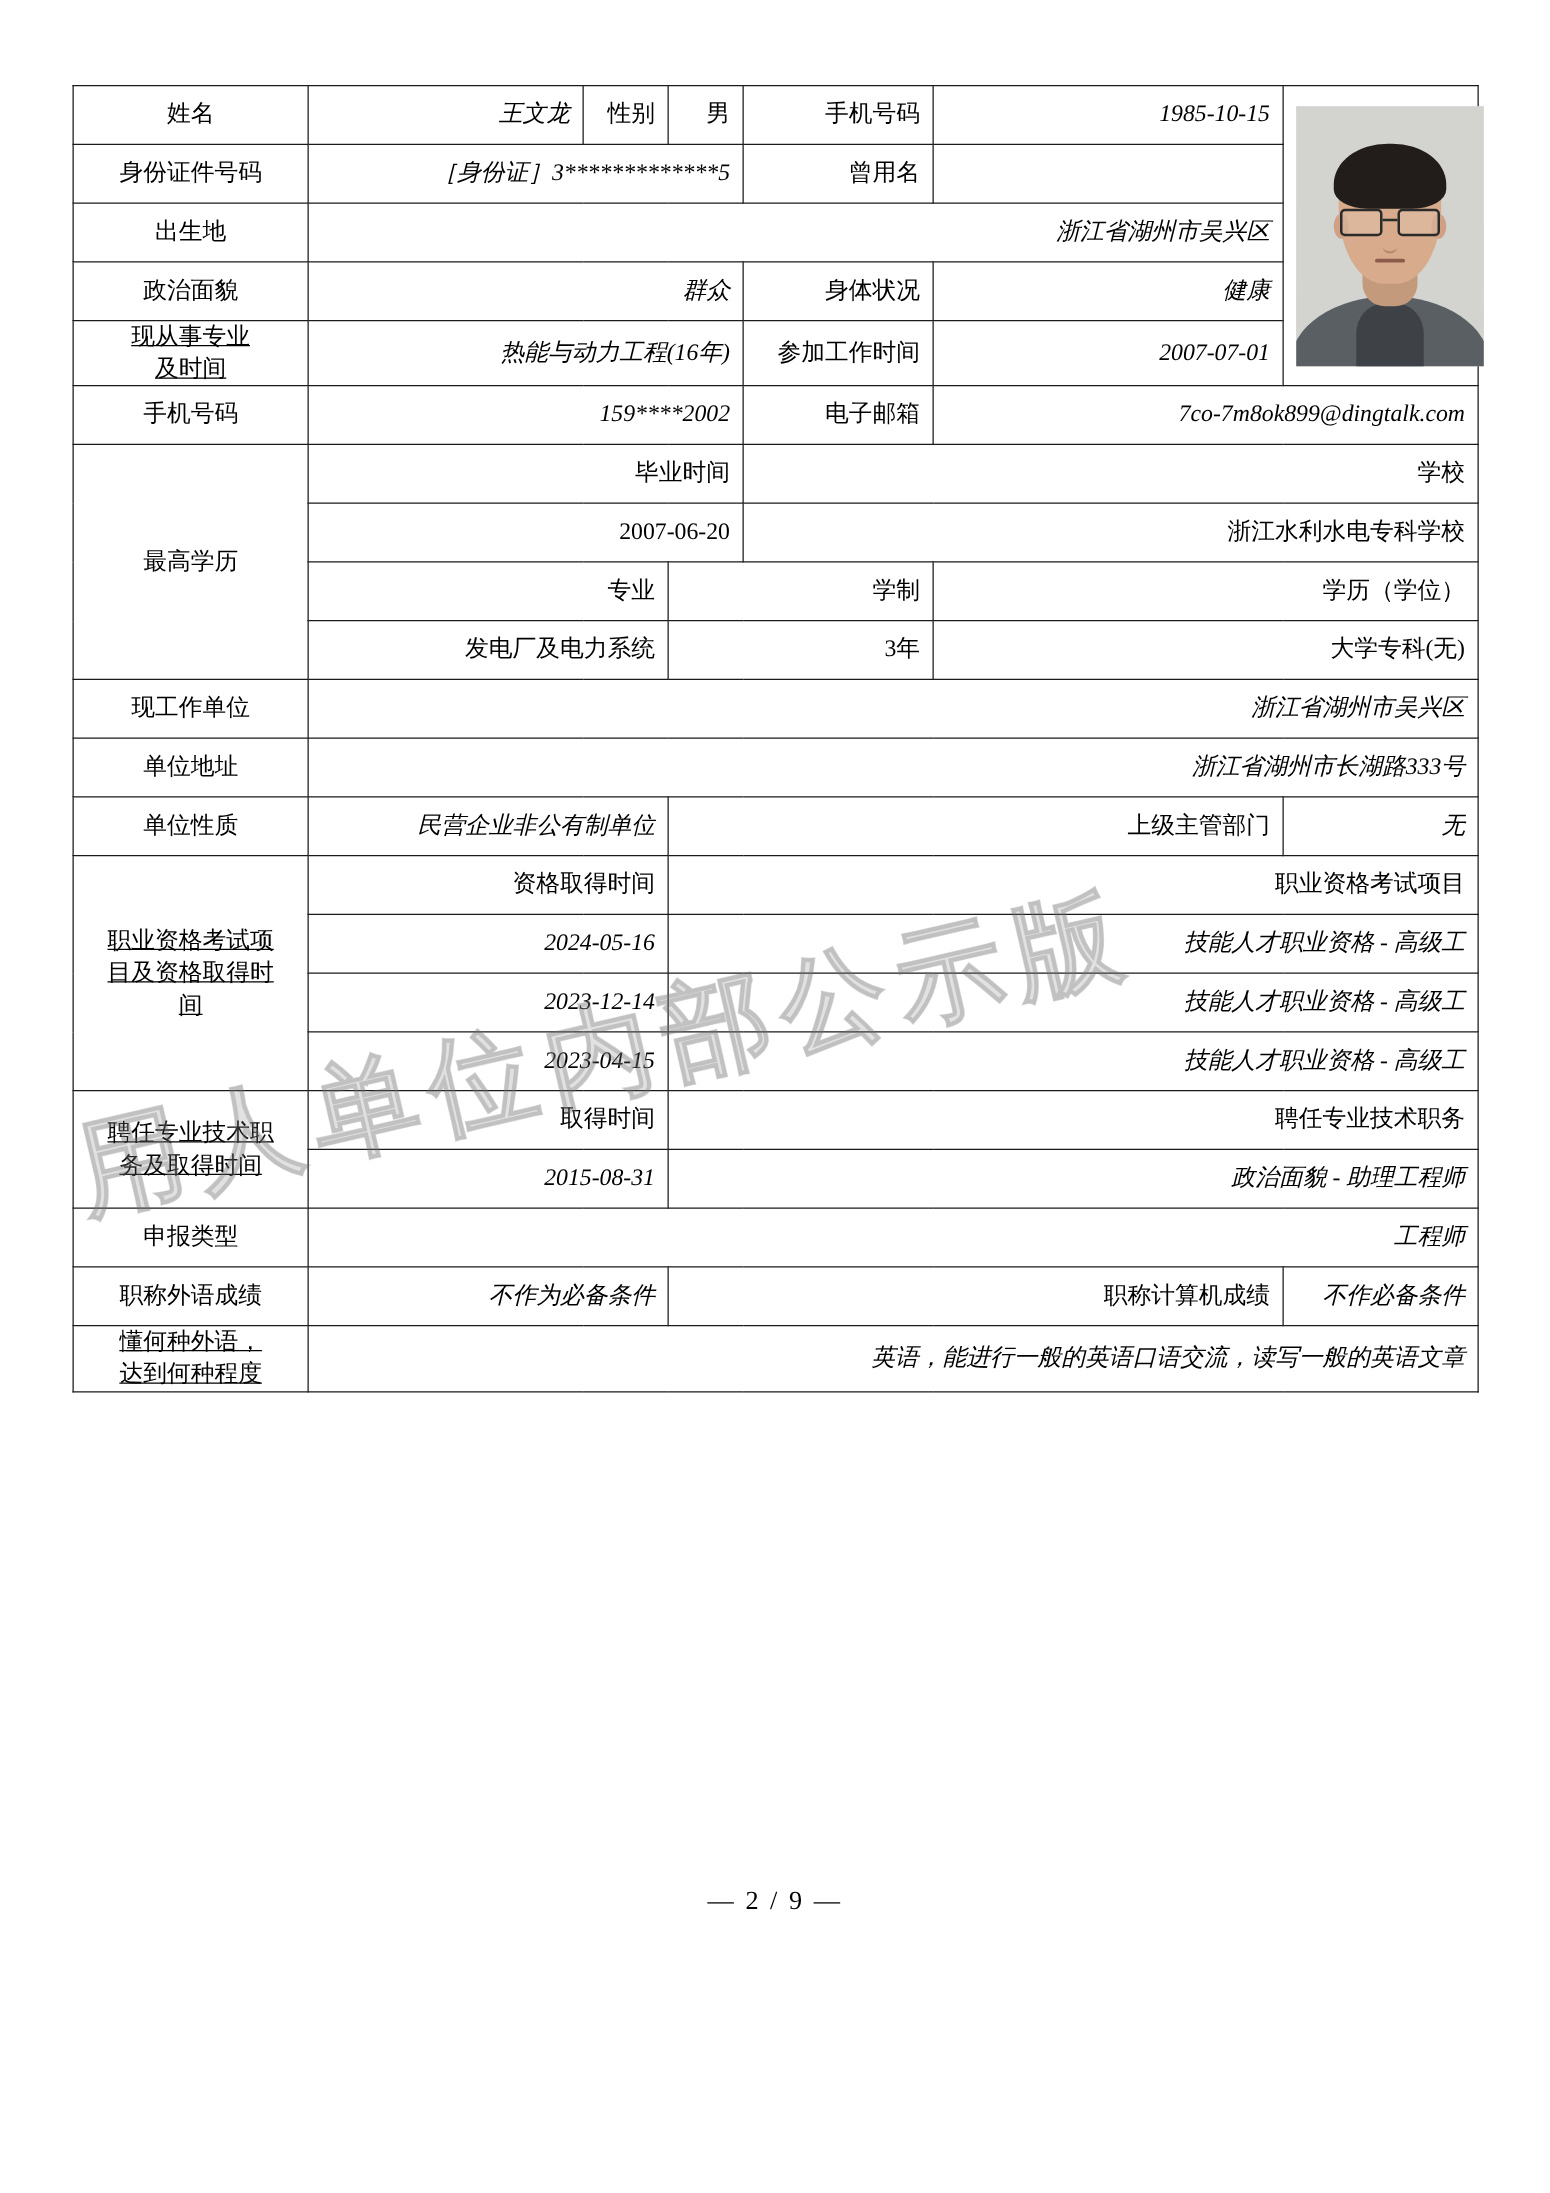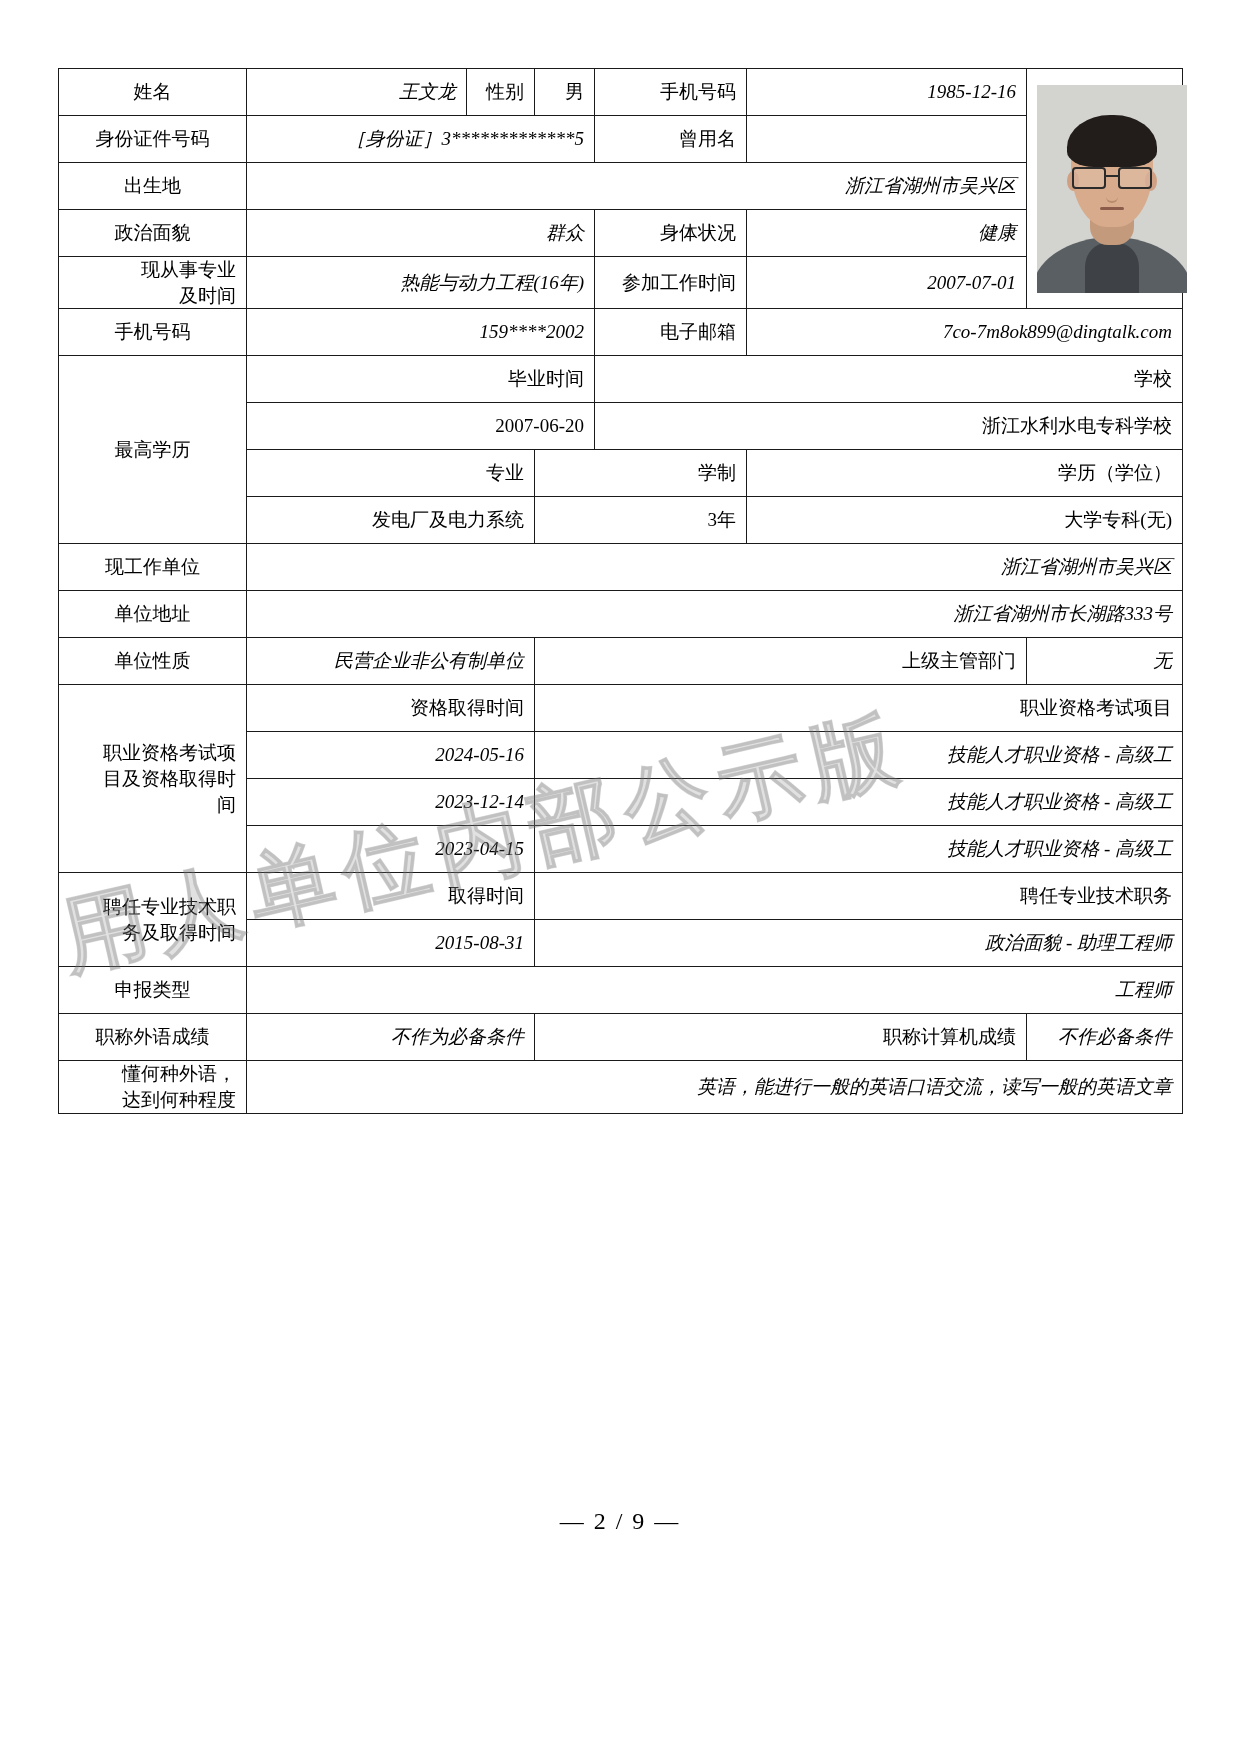--- a/index.html
+++ b/index.html
@@ -49,22 +49,23 @@
     font-style: italic;
   }
   td.ctr {
     text-align: right;
   }
   td.tall {
     height: 50px;
   }
   .two-line {
     display: block;
-    text-align: right;
+    text-align: center;
     line-height: 1.35;
+    text-decoration: underline;
   }
   .photo-cell {
     padding: 0;
     vertical-align: top;
     text-align: center;
   }
   .photo {
     width: 150px;
     height: 208px;
     margin: 1px auto 0 auto;
@@ -202,21 +203,21 @@
     white-space: nowrap;
     font-family: "Liberation Serif", serif;
     -webkit-text-stroke: 1px rgba(110,110,110,0.28);
   }
   .footer {
     position: absolute;
     left: 0;
     top: 1508px;
     width: 1240px;
     text-align: center;
-    font-size: 24px;
+    font-size: 21px;
     letter-spacing: 2px;
     font-family: "Liberation Serif", serif;
   }
 </style>
 </head>
 <body>
 
 <div class="page">
 
   <div class="watermark">用人单位内部公示版</div>
@@ -233,21 +234,21 @@
         <col style="width:156px">
       </colgroup>
 
       <tbody>
           <tr>
         <td class="lbl">姓名</td>
         <td class="val">王文龙</td>
         <td class="ctr">性别</td>
         <td class="ctr">男</td>
         <td class="ctr">手机号码</td>
-        <td class="val">1985-12-16</td>
+        <td class="val">1985-10-15</td>
         <td class="photo-cell" rowspan="5">
           <div class="photo">
             <div class="ph-bg"></div>
             <div class="ph-shoulders"></div>
             <div class="ph-neck"></div>
             <div class="ph-head"></div>
             <div class="ph-ear-l"></div>
             <div class="ph-ear-r"></div>
             <div class="ph-hair"></div>
             <div class="ph-nose"></div>

